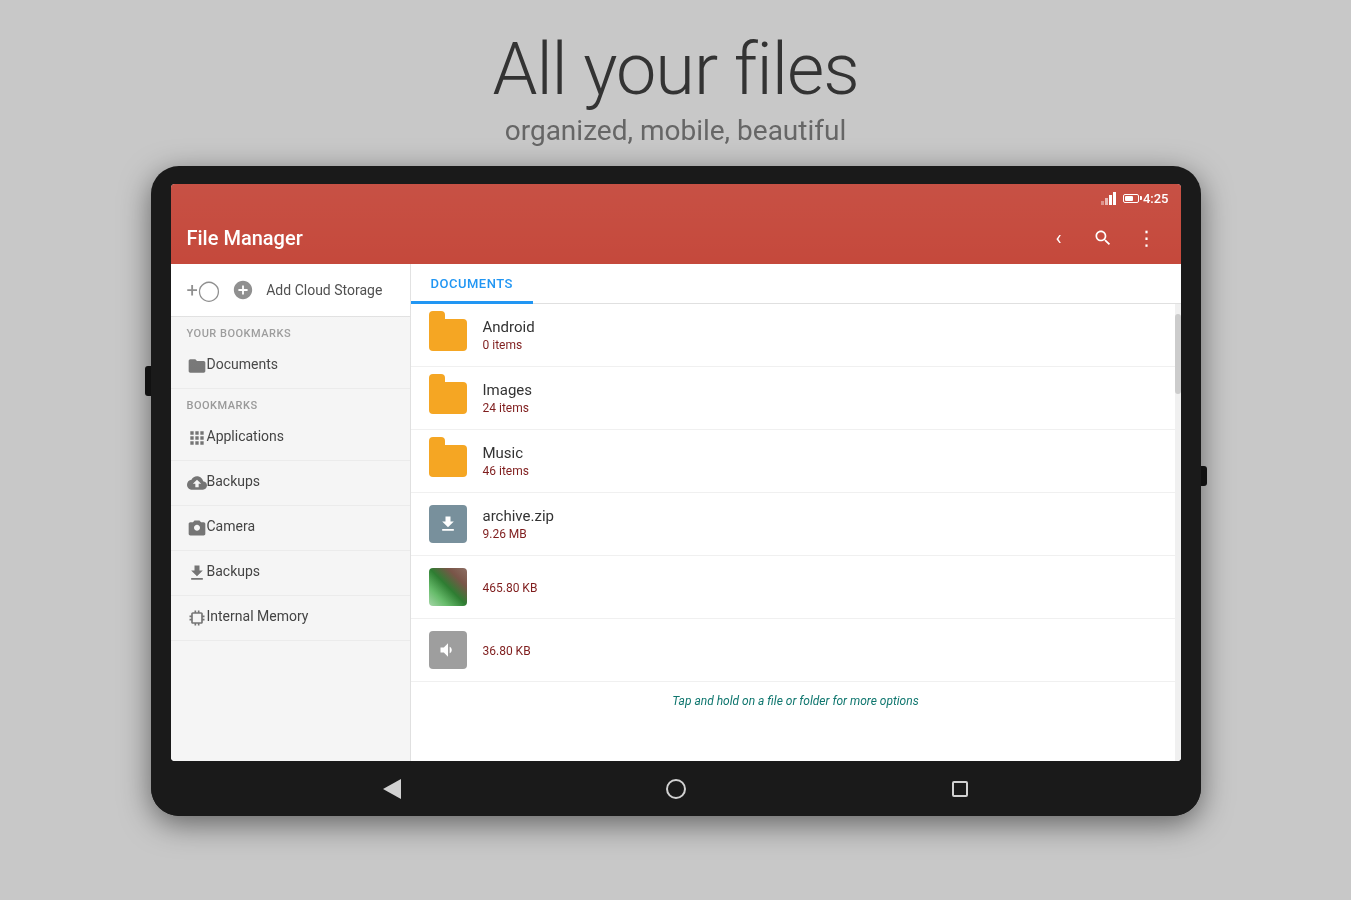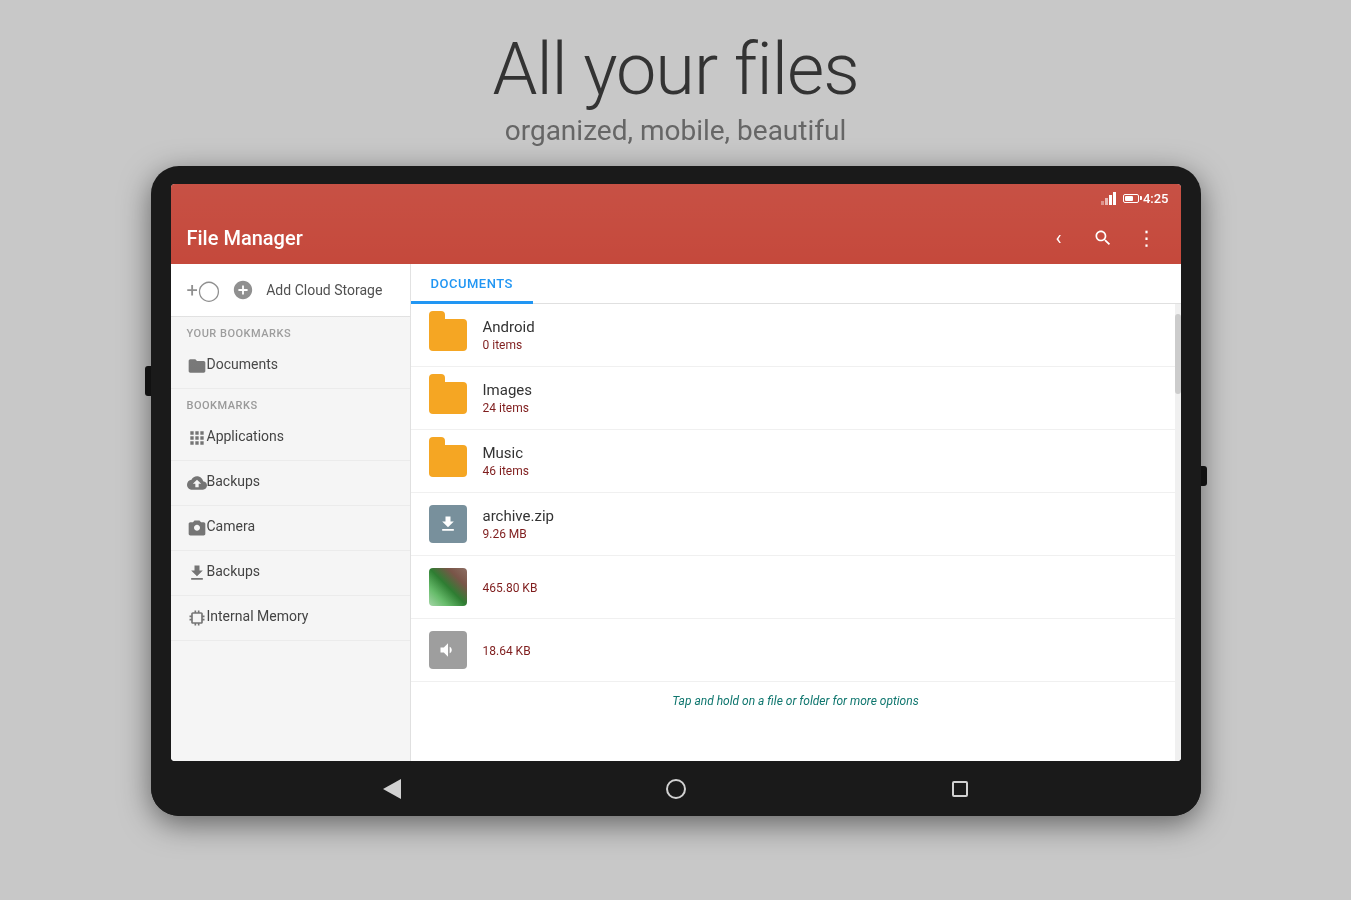--- a/index.html
+++ b/index.html
@@ -620,21 +620,21 @@
 
           <div class="file-item">
             <div class="file-icon">
               <div class="audio-icon-wrap">
                 <svg width="20" height="20" viewBox="0 0 24 24" fill="white">
                   <path d="M3 9v6h4l5 5V4L7 9H3zm13.5 3c0-1.77-1.02-3.29-2.5-4.03v8.05c1.48-.73 2.5-2.25 2.5-4.02z"></path>
                 </svg>
               </div>
             </div>
             <div class="file-info">
-              <div class="file-meta">18.64 KB</div>
+              <div class="file-meta">36.80 KB</div>
             </div>
           </div>
 
           <div class="file-list-footer">Tap and hold on a file or folder for more options</div>
         </div>
 
         <div class="scrollbar-track" style="position:absolute;right:0;top:40px;bottom:0;">
           <div class="scrollbar-thumb"></div>
         </div>
 

